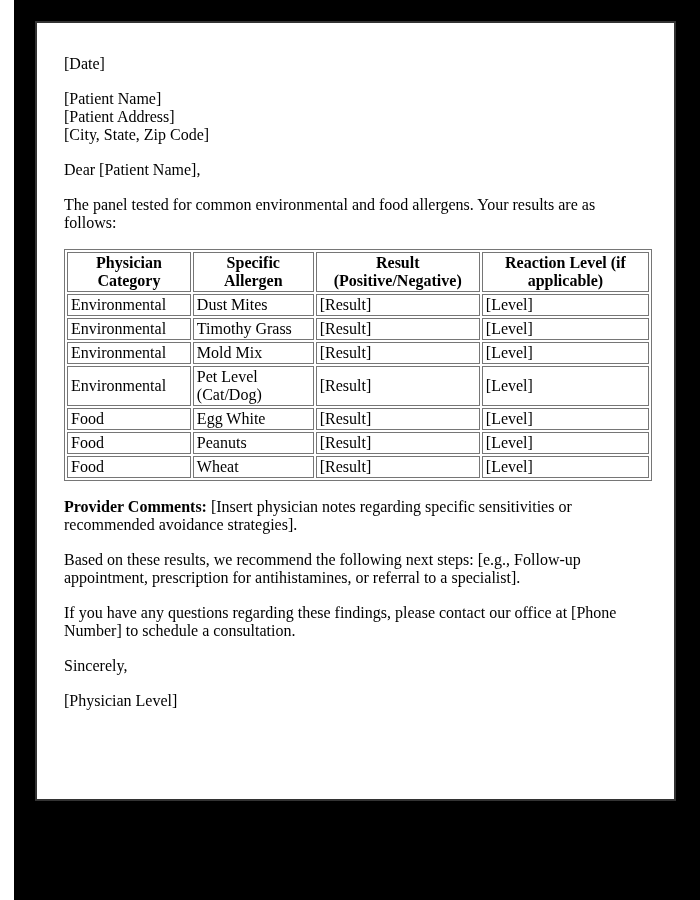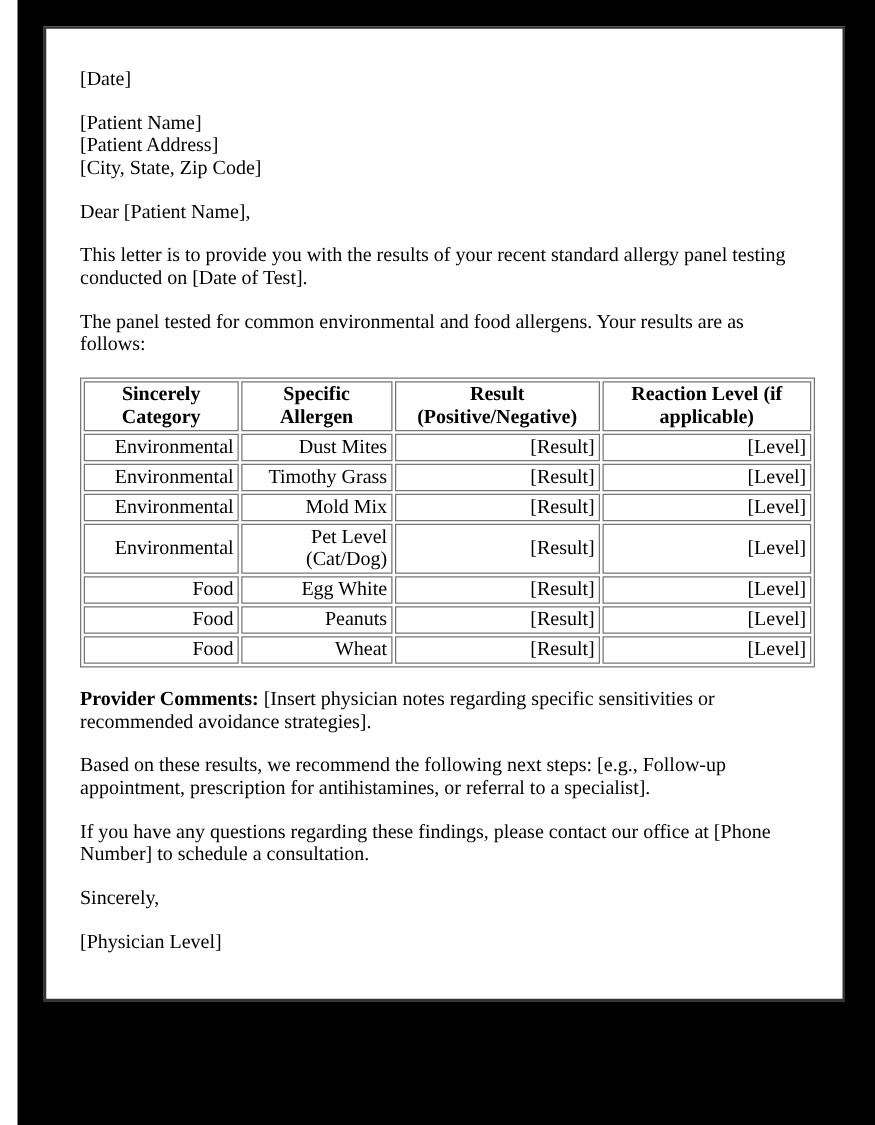--- a/index.html
+++ b/index.html
@@ -47,21 +47,21 @@
     line-height: 18px;
     padding: 1px 3px;
     overflow: hidden;
   }
   table.results th {
     font-weight: bold;
     text-align: center;
     vertical-align: middle;
   }
   table.results td {
-    text-align: right;
+    text-align: left;
     vertical-align: middle;
   }
   .col-cat  { width: 123px; }
   .col-spec { width: 120px; }
   .col-res  { width: 163px; }
   .col-lvl  { width: 166px; }
 </style>
 </head>
 <body>
 
@@ -71,36 +71,34 @@
     <p class="para">[Date]</p>
 
     <div class="block">
       <div class="line">[Patient Name]</div>
       <div class="line">[Patient Address]</div>
       <div class="line">[City, State, Zip Code]</div>
     </div>
 
     <p class="para">Dear [Patient Name],</p>
 
-    <p class="para">This letter is to provide you with the results of your recent standard allergy panel testing
-conducted on [Date of Test].</p>
 
     <p class="para">The panel tested for common environmental and food allergens. Your results are as
 follows:</p>
 
     <table class="results">
       <colgroup>
         <col class="col-cat">
           <col class="col-spec">
           <col class="col-res">
           <col class="col-lvl">
       </colgroup>
       <thead>
         <tr>
-          <th>Sincerely Category</th>
+          <th>Physician Category</th>
           <th>Specific Allergen</th>
           <th>Result (Positive/Negative)</th>
           <th>Reaction Level (if applicable)</th>
         </tr>
       </thead>
       <tbody>
         <tr>
           <td>Environmental</td>
           <td>Dust Mites</td>
           <td>[Result]</td>

